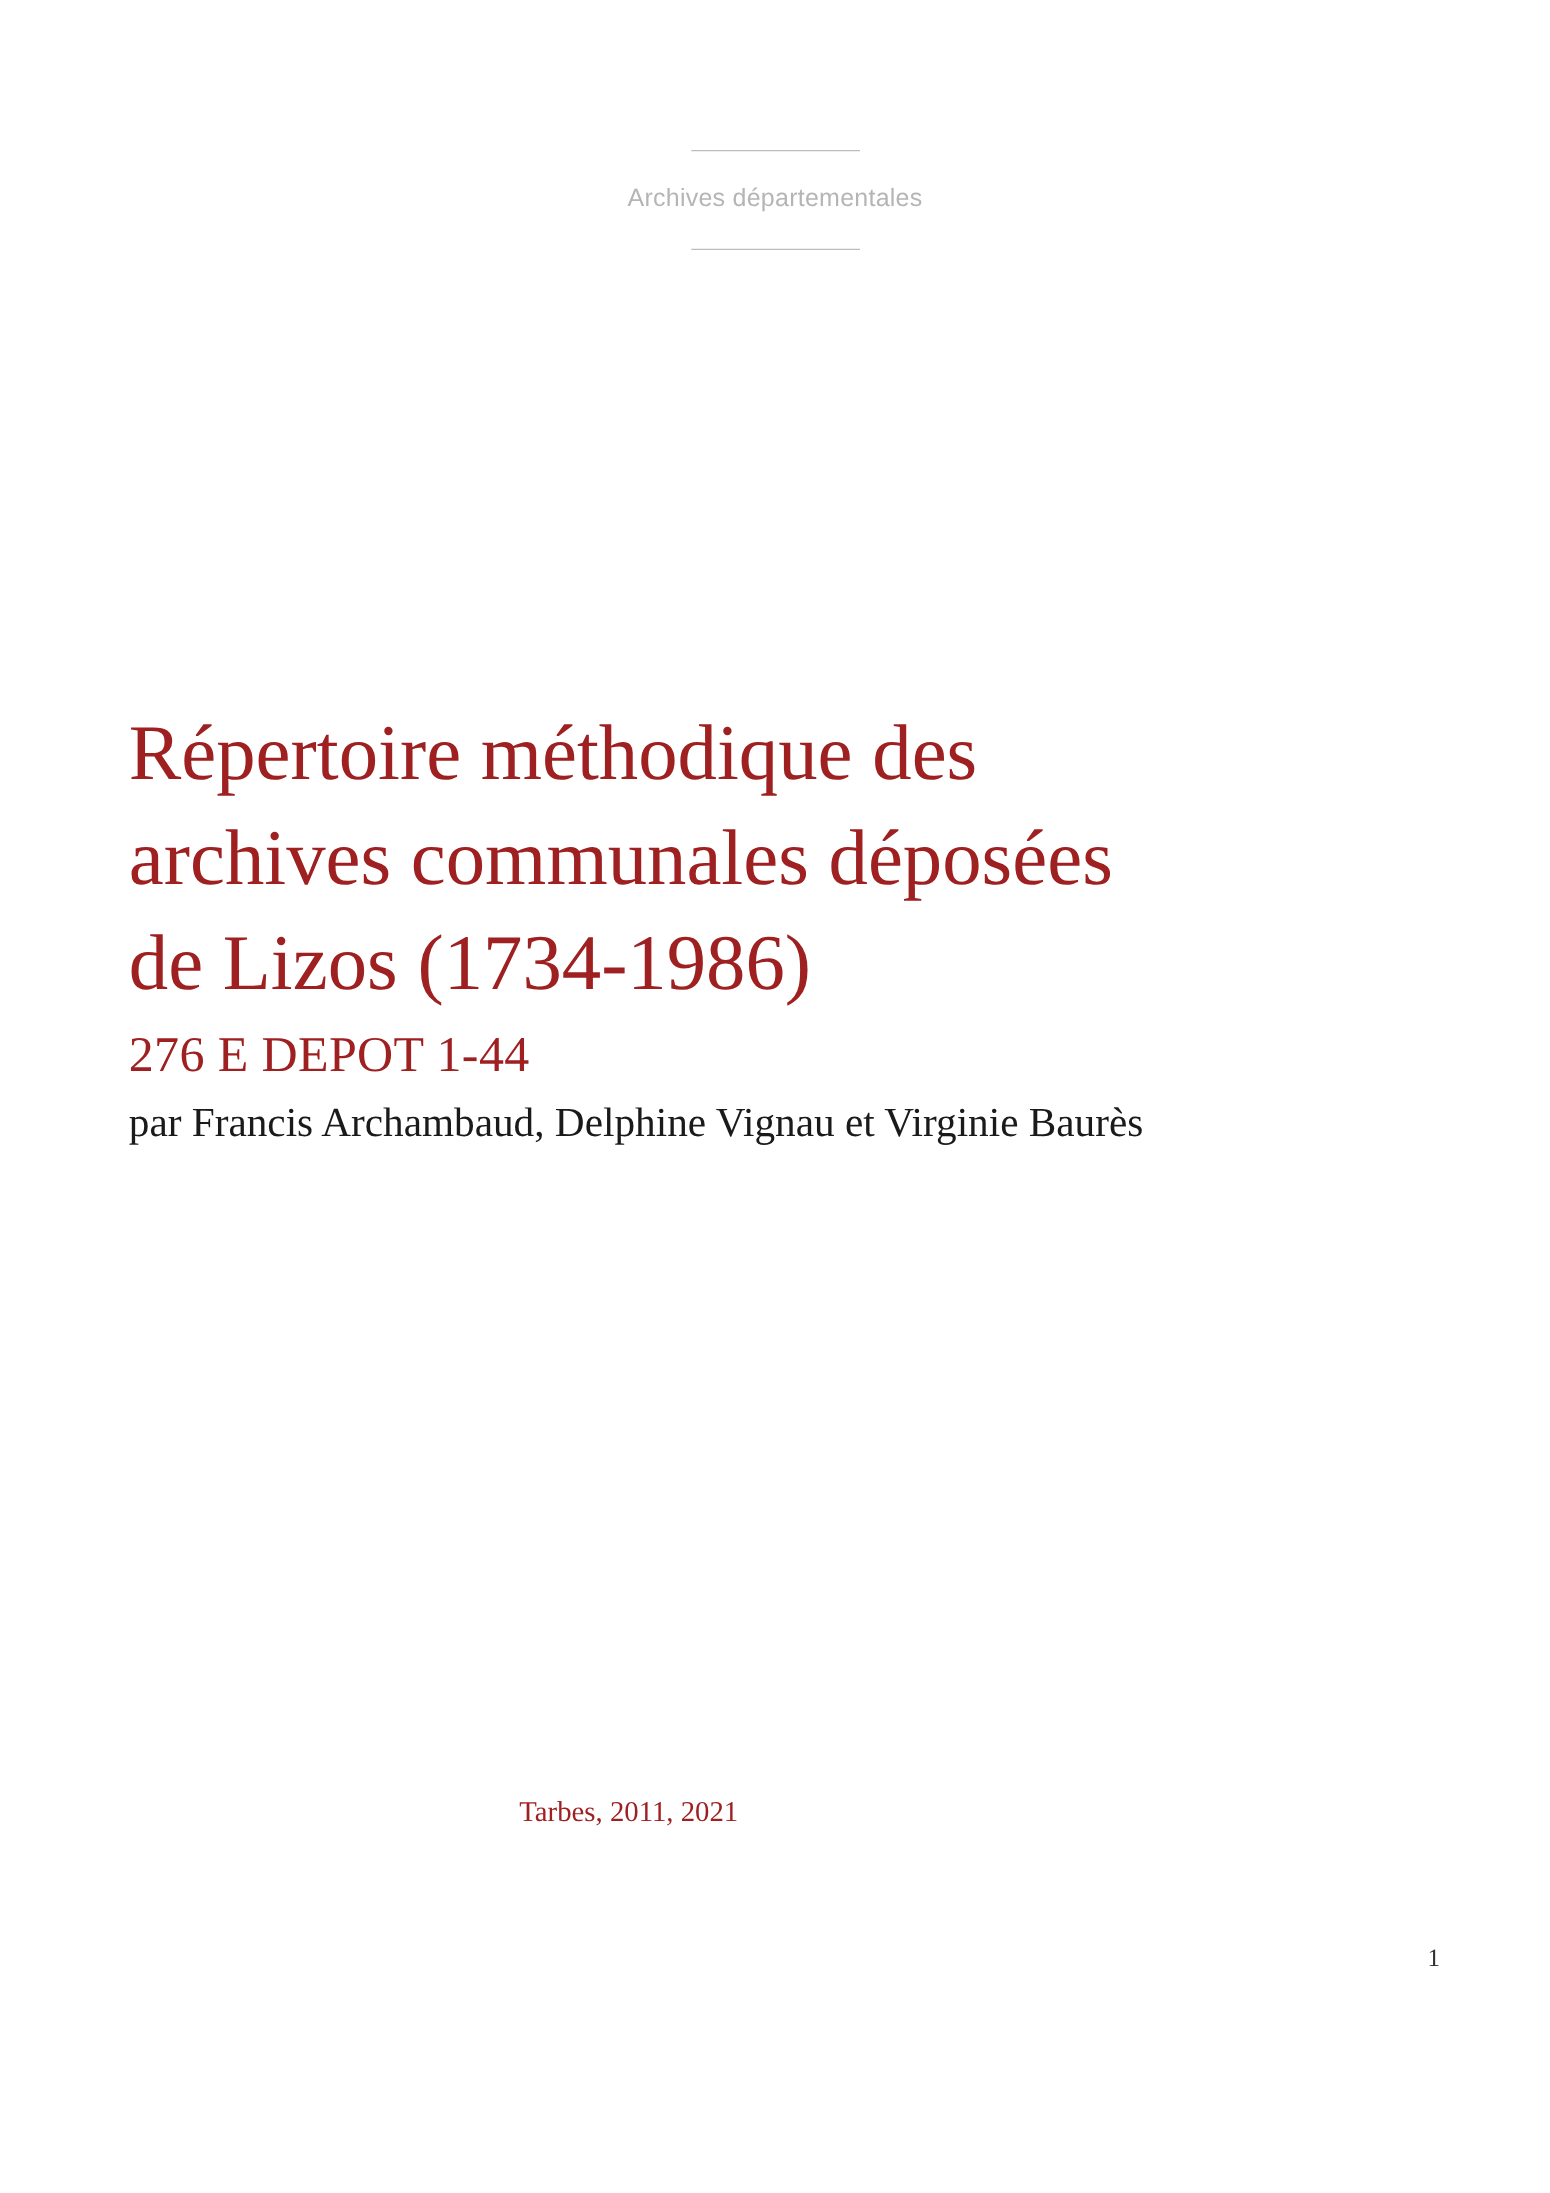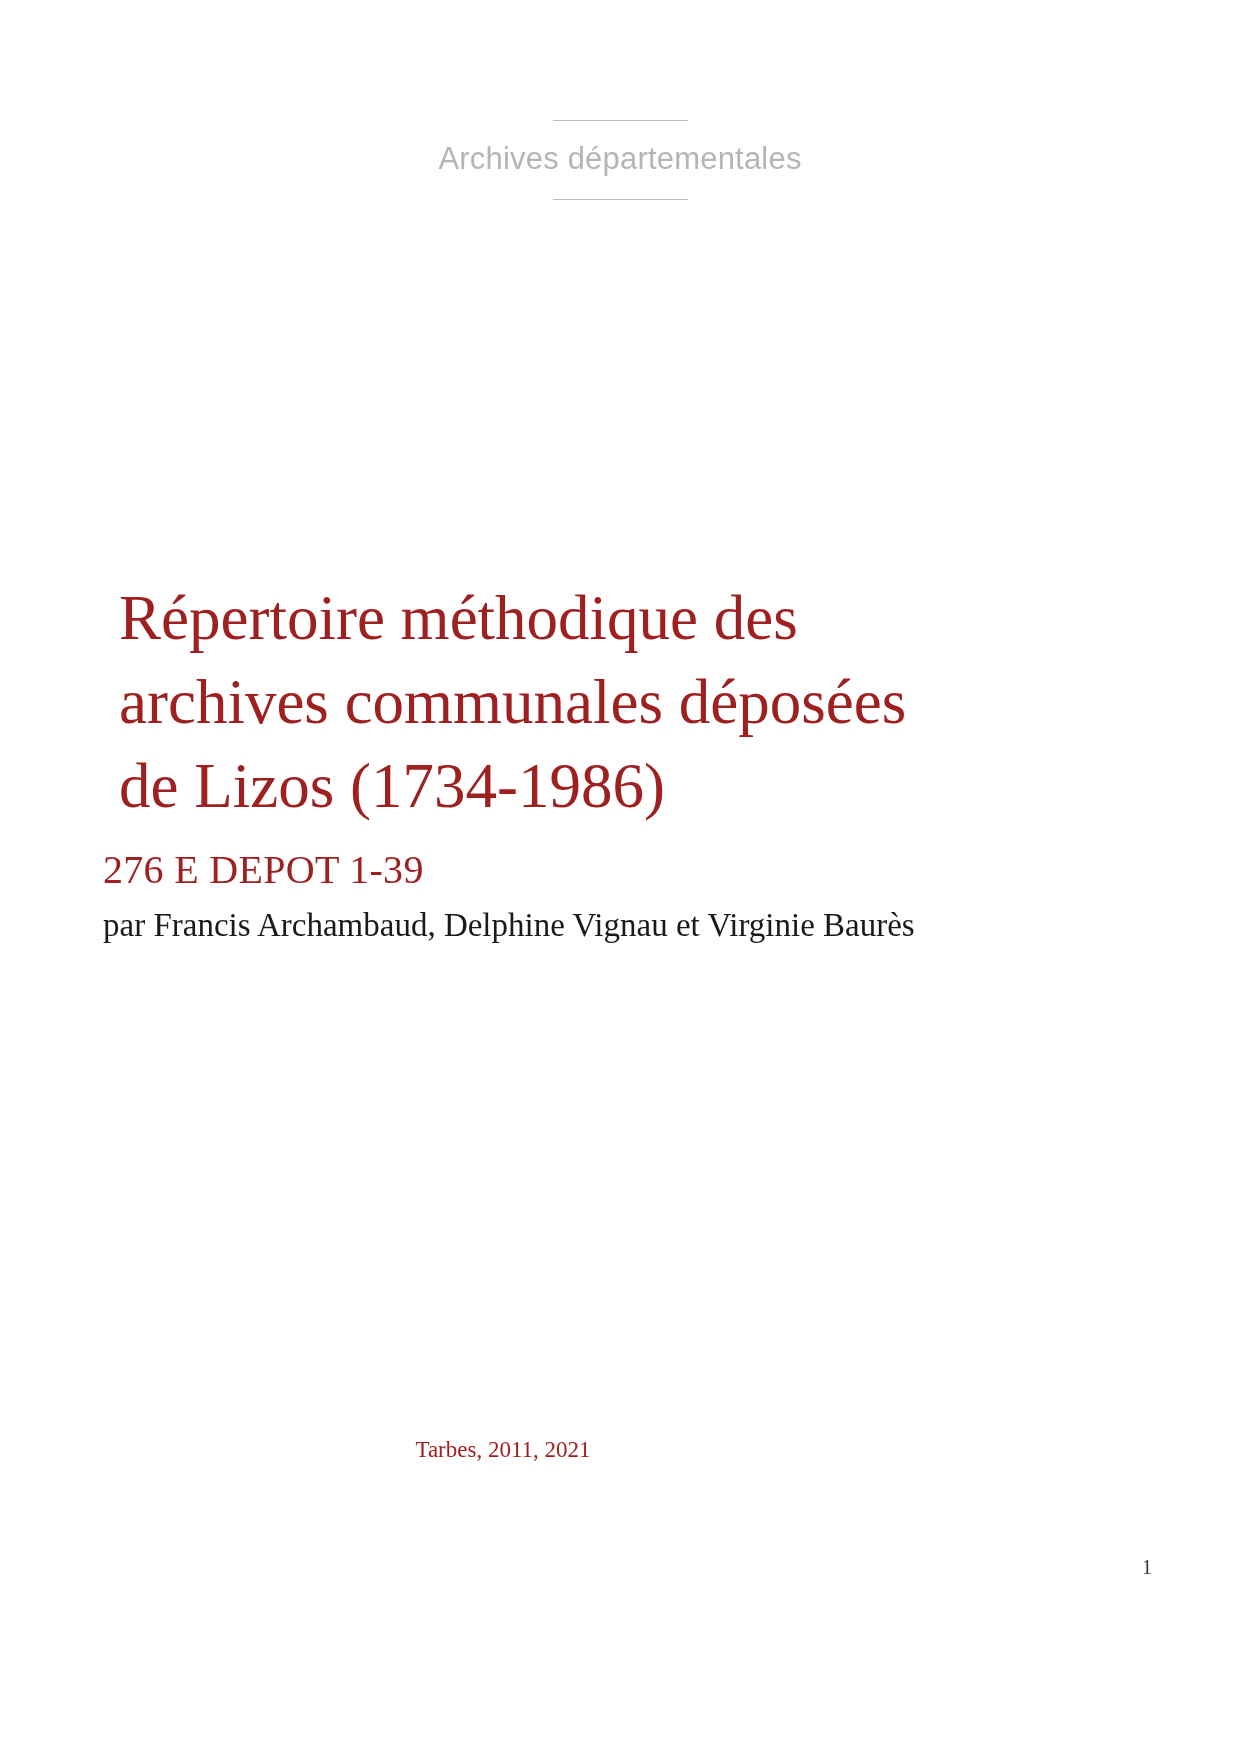--- a/index.html
+++ b/index.html
@@ -35,41 +35,41 @@
     width: 135px;
     height: 1px;
     background: #bdbdbd;
     margin: 0 auto;
   }
   .header-rule.top { margin-bottom: 16px; }
   .header-rule.bottom { margin-top: 18px; }
 
   .header-line {
     font-family: "Liberation Sans", sans-serif;
-    font-size: 31px;
+    font-size: 20px;
     line-height: 44px;
     color: #b5b5b5;
     letter-spacing: 0.2px;
     font-weight: 400;
   }
 
   
   .title-block {
     position: absolute;
     top: 560px;
     left: 103px;
     width: 1000px;
   }
   .doc-title {
     color: #9e2021;
     font-family: "Liberation Serif", serif;
     font-size: 63px;
     line-height: 84px;
     font-weight: 400;
-    margin: 16px;
+    margin: 0;
     max-width: 840px;
   }
   .doc-subtitle {
     color: #9e2021;
     font-family: "Liberation Serif", serif;
     font-size: 40px;
     line-height: 52px;
     font-weight: 400;
     margin: 6px 0 0 0;
     letter-spacing: 0.3px;
@@ -117,20 +117,20 @@
 <div class="page">
 
   <div class="header-block">
     <div class="header-rule top"></div>
     <div class="header-line">Archives départementales</div>
     <div class="header-rule bottom"></div>
   </div>
 
   <div class="title-block">
     <h1 class="doc-title">Répertoire méthodique des archives communales déposées de Lizos (1734-1986)</h1>
-    <div class="doc-subtitle">276 E DEPOT 1-39</div>
+    <div class="doc-subtitle">276 E DEPOT 1-44</div>
     <div class="doc-authors">par Francis Archambaud, Delphine Vignau et Virginie Baurès</div>
   </div>
 
   <div class="place-date">Tarbes, 2011, 2021</div>
   <div class="page-number">1</div>
 
 </div>
 
 </body></html>

